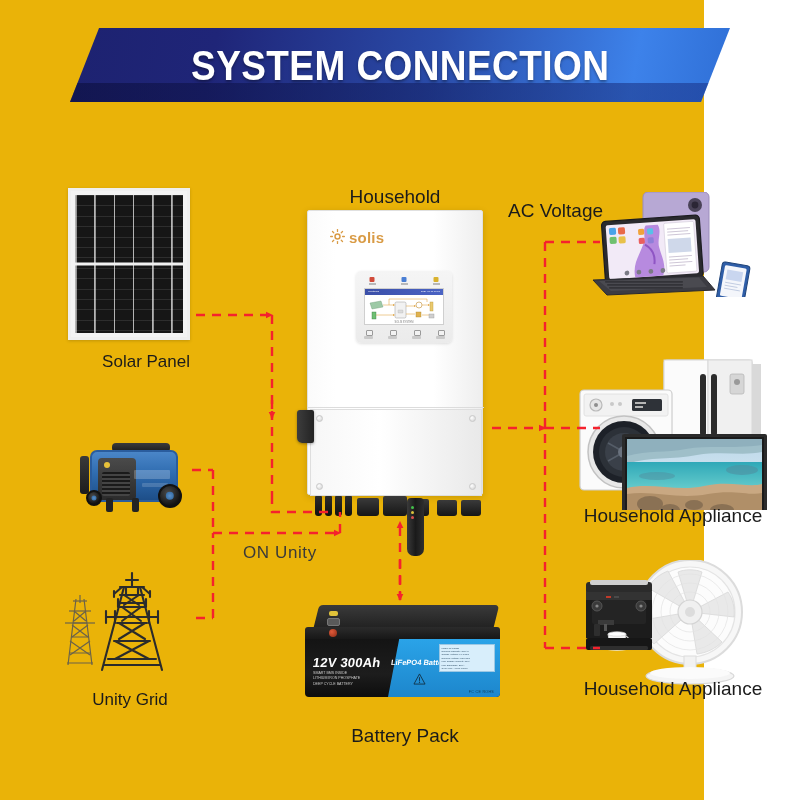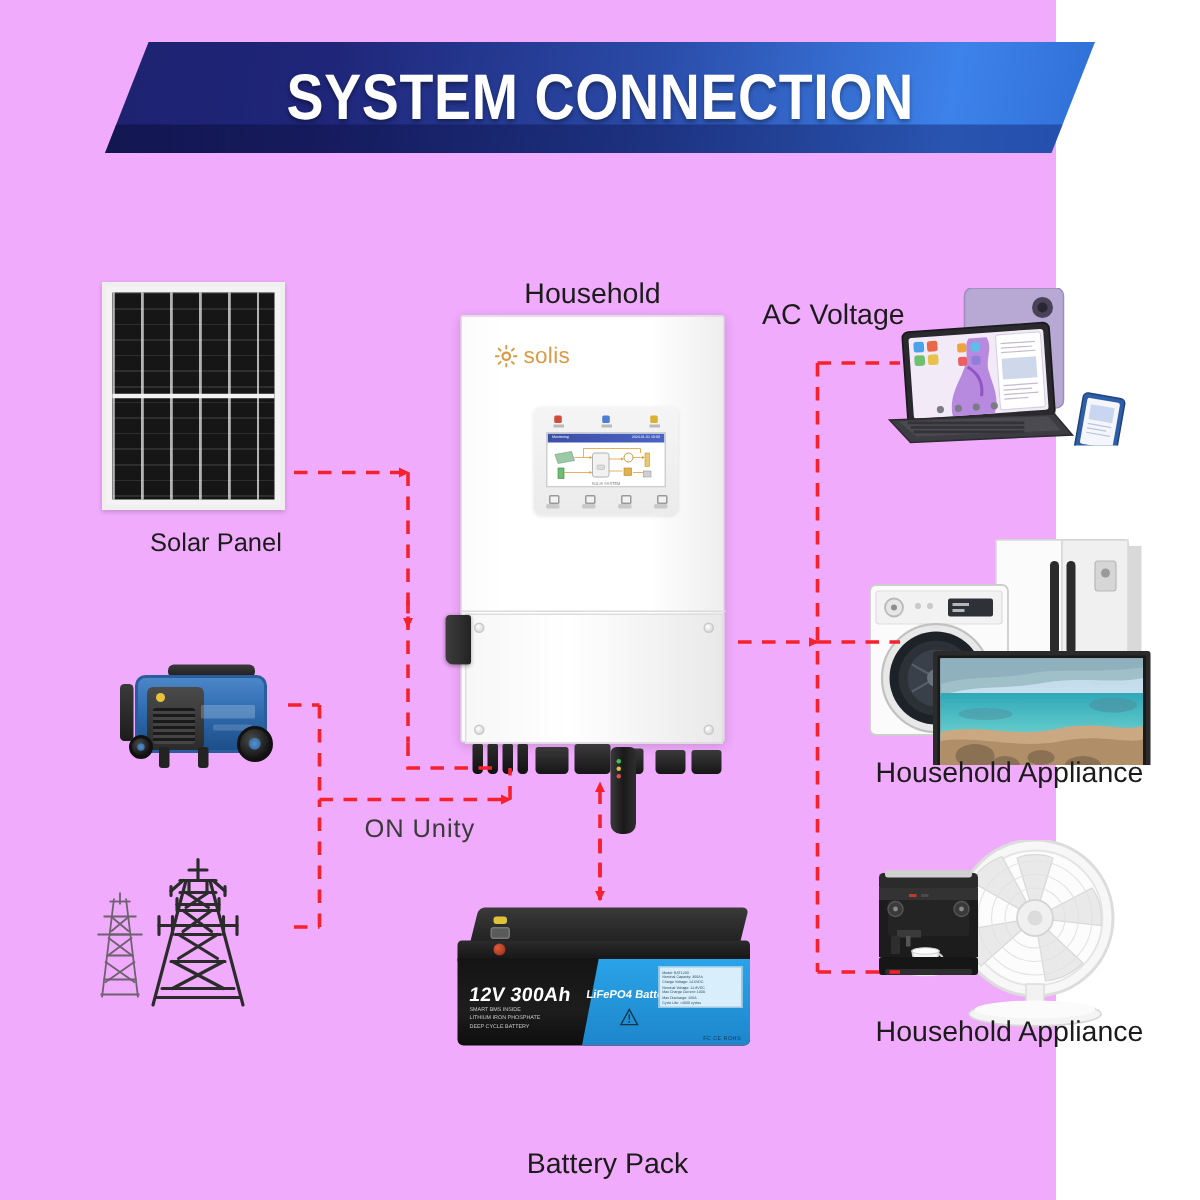--- a/index.html
+++ b/index.html
@@ -2,21 +2,21 @@
 <html><head>
 <meta charset="utf-8">
 <style>
   * { box-sizing: border-box; margin: 0; padding: 0; }
   html, body {
     width: 800px; height: 800px;
     background: #ffffff;
     font-family: "Liberation Sans", sans-serif;
     overflow: hidden;
   }
-  #stage { position: relative; width: 704px; height: 800px; background:#f0abfc; }
+  #stage { position: relative; width: 704px; height: 800px; background:#eab308; }
 
   
   .banner-wrap { position:absolute; left:0; top:28px; width:800px; height:80px; }
   .banner {
     position:absolute; left:70px; top:0; width:660px; height:74px;
     background: linear-gradient(100deg, #1d2270 0%, #1f2578 22%, #2a4ba8 55%, #3d82ea 85%, #2f6fd6 100%);
     clip-path: polygon(4.4% 0, 100% 0, 95.6% 100%, 0% 100%);
     box-shadow: 0 3px 6px rgba(0,0,0,.28);
     display:flex; align-items:center; justify-content:center;
   }
@@ -74,21 +74,21 @@
     box-shadow: 0 2px 7px rgba(0,0,0,.16);
   }
   .inv-seam{ position:absolute; left:0; width:176px; height:1px; background:#dcdcdc; }
   .inv-lower{
     position:absolute; left:2px; top:198px; width:172px; height:87px;
     background: linear-gradient(to right,#f7f7f7,#ffffff 40%,#e9e9e9);
     border:1px solid #dedede;
   }
   .screw{ position:absolute; width:7px; height:7px; border-radius:50%;
     background:radial-gradient(circle at 35% 35%,#fff,#cfcfcf); border:1px solid #c9c9c9;}
-  .inv-logo{ position:absolute; left:22px; top:18px; display:flex; align-items:center; gap:4px; }
+  .inv-logo{ position:absolute; left:22px; top:18px; display:flex; align-items:flex-start; gap:4px;font-weight:bold; }
   .sunburst{ width:15px; height:15px; position:relative; }
   .sunburst svg{ display:block; }
   .logo-text{ color:#d99b45; font-size:15px; font-family:"Liberation Sans", sans-serif; letter-spacing:.2px; }
   .inv-screen-frame{
     position:absolute; left:48px; top:60px; width:96px; height:72px;
     background:linear-gradient(to bottom,#f5f5f5,#ebebeb);
     border-radius:5px; box-shadow:0 1px 3px rgba(0,0,0,.12);
   }
   .screen-icons{ position:absolute; left:0; top:4px; width:100%; height:12px;
     display:flex; justify-content:space-around; align-items:center; }
@@ -206,21 +206,21 @@
     <div class="banner">
       <div class="banner-title">SYSTEM CONNECTION</div>
     </div>
   </div>
 
   <div class="panel">
     <div class="panel-inner"></div>
     <div class="panel-cellgap"></div>
     <div class="panel-split"></div>
   </div>
-  <div class="lbl" style="left:83px; top:352px; width:122px;">Solar Panel</div>
+  <div class="lbl" style="left:68px; top:352px; width:122px;text-align:right;">Solar Panel</div>
 
   <div class="gen">
     <div class="gen-handle"></div>
     <div class="gen-body">
       <div class="gen-panel">
         <div class="gen-vent"></div>
         <div style="position:absolute;left:6px;top:4px;width:6px;height:6px;border-radius:50%;background:#e8c23a;"></div>
       </div>
       <div class="gen-tag"></div>
       <div style="position:absolute;right:8px;top:31px;width:26px;height:4px;background:rgba(255,255,255,.16);border-radius:1px;"></div>
@@ -269,20 +269,21 @@
         <path d="M9 46 L31 46"></path>
         <path d="M5 58 L35 58"></path>
         <path d="M16 34 L8 100 M24 34 L32 100"></path>
         <path d="M14 46 L26 56 M26 46 L14 56"></path>
         <path d="M12 60 L28 72 M28 60 L12 72"></path>
         <path d="M10 76 L30 90 M30 76 L10 90"></path>
         <path d="M13 58 L27 58 M11 72 L29 72 M9 88 L31 88 M7 98 L33 98"></path>
       </g>
     </svg>
   </div>
+  <div class="lbl" style="left:55px; top:690px; width:150px;">Unity Grid</div>
 
   <div class="lbl big" style="left:310px; top:186px; width:170px;">Household</div>
   <div class="inv">
     <div class="inv-body">
       <div class="inv-seam" style="top:196px;"></div>
       <div class="inv-lower">
         <div class="screw" style="left:5px; top:5px;"></div>
         <div class="screw" style="right:5px; top:5px;"></div>
         <div class="screw" style="left:5px; bottom:5px;"></div>
         <div class="screw" style="right:5px; bottom:5px;"></div>
@@ -419,21 +420,21 @@
       <div class="batt-warn">
         <svg width="13" height="12" viewBox="0 0 14 13">
           <polygon points="7,1 13,12 1,12" fill="none" stroke="#12344a" stroke-width="1"></polygon>
           <path d="M7 4.5 L7 8.5" stroke="#12344a" stroke-width="1"></path>
           <circle cx="7" cy="10" r=".7" fill="#12344a"></circle>
         </svg>
       </div>
       <div class="batt-certs">FC CE ROHS</div>
     </div>
   </div>
-  <div class="lbl big" style="left:300px; top:725px; width:210px;margin-top:41px;">Battery Pack</div>
+  <div class="lbl big" style="left:300px; top:725px; width:210px;">Battery Pack</div>
 
   <div class="lbl big" style="left:508px; top:200px; width:180px; text-align:left;">AC Voltage</div>
   <div class="devset" style="left:585px; top:192px; width:195px; height:105px;">
     <svg width="195" height="105" viewBox="0 0 195 105">
 
       <rect x="58" y="0" width="66" height="80" rx="5" fill="#b7a8d4" stroke="#9b8cbd" stroke-width="1"></rect>
       <circle cx="110" cy="13" r="7" fill="#4a4358"></circle>
       <circle cx="110" cy="13" r="3.4" fill="#2b2635"></circle>
 
       <rect x="96" y="56" width="22" height="30" fill="#4a4a52" opacity=".75" transform="skewX(-6)"></rect>

